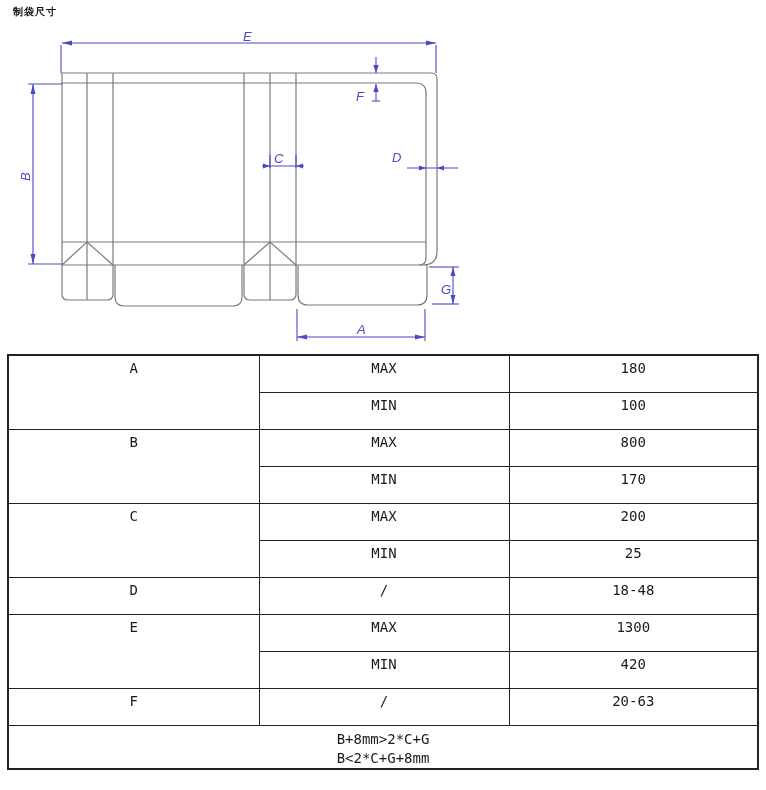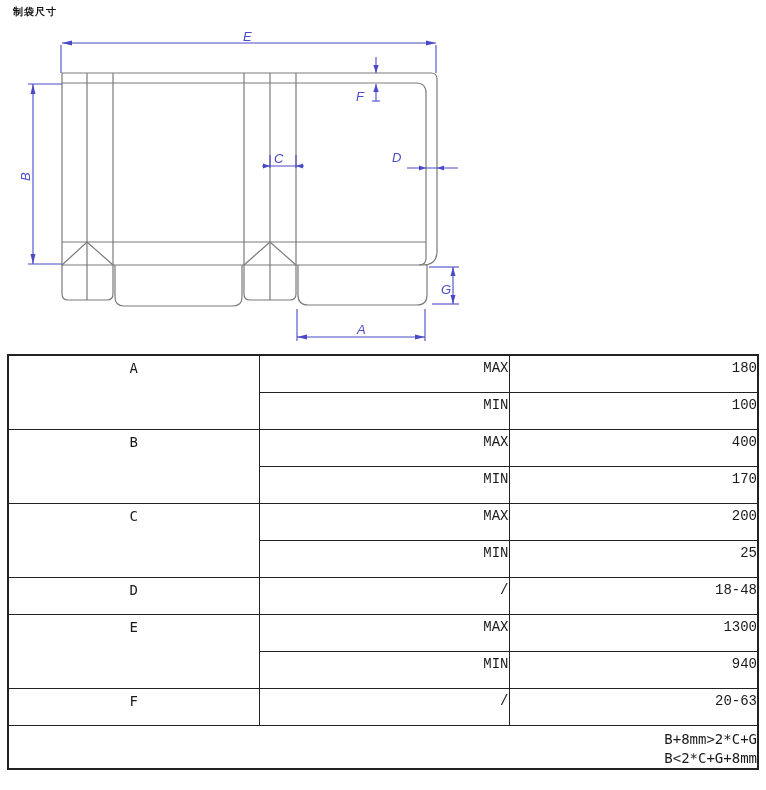--- a/index.html
+++ b/index.html
@@ -21,23 +21,23 @@
   }
   table.spec{
     position:absolute;left:7px;top:354px;width:750px;
     border-collapse:collapse;table-layout:fixed;
     font-family:"DejaVu Sans Mono",monospace;font-size:14px;color:#1a1a1a;
   }
   table.spec{border:2px solid #222222;}
   table.spec td{border:1px solid #222222;vertical-align:top;height:37px;
     padding:4px 0 0 0;box-sizing:border-box;}
   td.dim-cell{text-align:center;}
-  td.spec-cell,td.val-cell{text-align:right;padding-left:8px;font-family:Liberation Mono, monospace;}
+  td.spec-cell,td.val-cell{text-align:center;padding-left:8px;}
   td.footer-cell{
-    height:58px;text-align:right;padding-left:310px;line-height:19px;
+    height:58px;text-align:center;padding-left:310px;line-height:19px;
   }
 </style>
 </head>
 <body>
 
 <div class="page-title">制袋尺寸</div>
 
 <svg class="diagram" width="766" height="352" viewBox="0 0 766 352" xmlns="http://www.w3.org/2000/svg">
 
   <g>
@@ -137,21 +137,21 @@
       <td class="spec-cell">MAX</td>
       <td class="val-cell">180</td>
     </tr>
     <tr>
       <td class="spec-cell">MIN</td>
       <td class="val-cell">100</td>
     </tr>
     <tr>
       <td class="dim-cell" rowspan="2">B</td>
       <td class="spec-cell">MAX</td>
-      <td class="val-cell">400</td>
+      <td class="val-cell">800</td>
     </tr>
     <tr>
       <td class="spec-cell">MIN</td>
       <td class="val-cell">170</td>
     </tr>
     <tr>
       <td class="dim-cell" rowspan="2">C</td>
       <td class="spec-cell">MAX</td>
       <td class="val-cell">200</td>
     </tr>
@@ -164,21 +164,21 @@
       <td class="spec-cell">/</td>
       <td class="val-cell">18-48</td>
     </tr>
     <tr>
       <td class="dim-cell" rowspan="2">E</td>
       <td class="spec-cell">MAX</td>
       <td class="val-cell">1300</td>
     </tr>
     <tr>
       <td class="spec-cell">MIN</td>
-      <td class="val-cell">940</td>
+      <td class="val-cell">420</td>
     </tr>
     <tr>
       <td class="dim-cell">F</td>
       <td class="spec-cell">/</td>
       <td class="val-cell">20-63</td>
     </tr>
     <tr>
       <td class="footer-cell" colspan="3">
         <div>B+8mm&gt;2*C+G</div>
         <div>B&lt;2*C+G+8mm</div>

